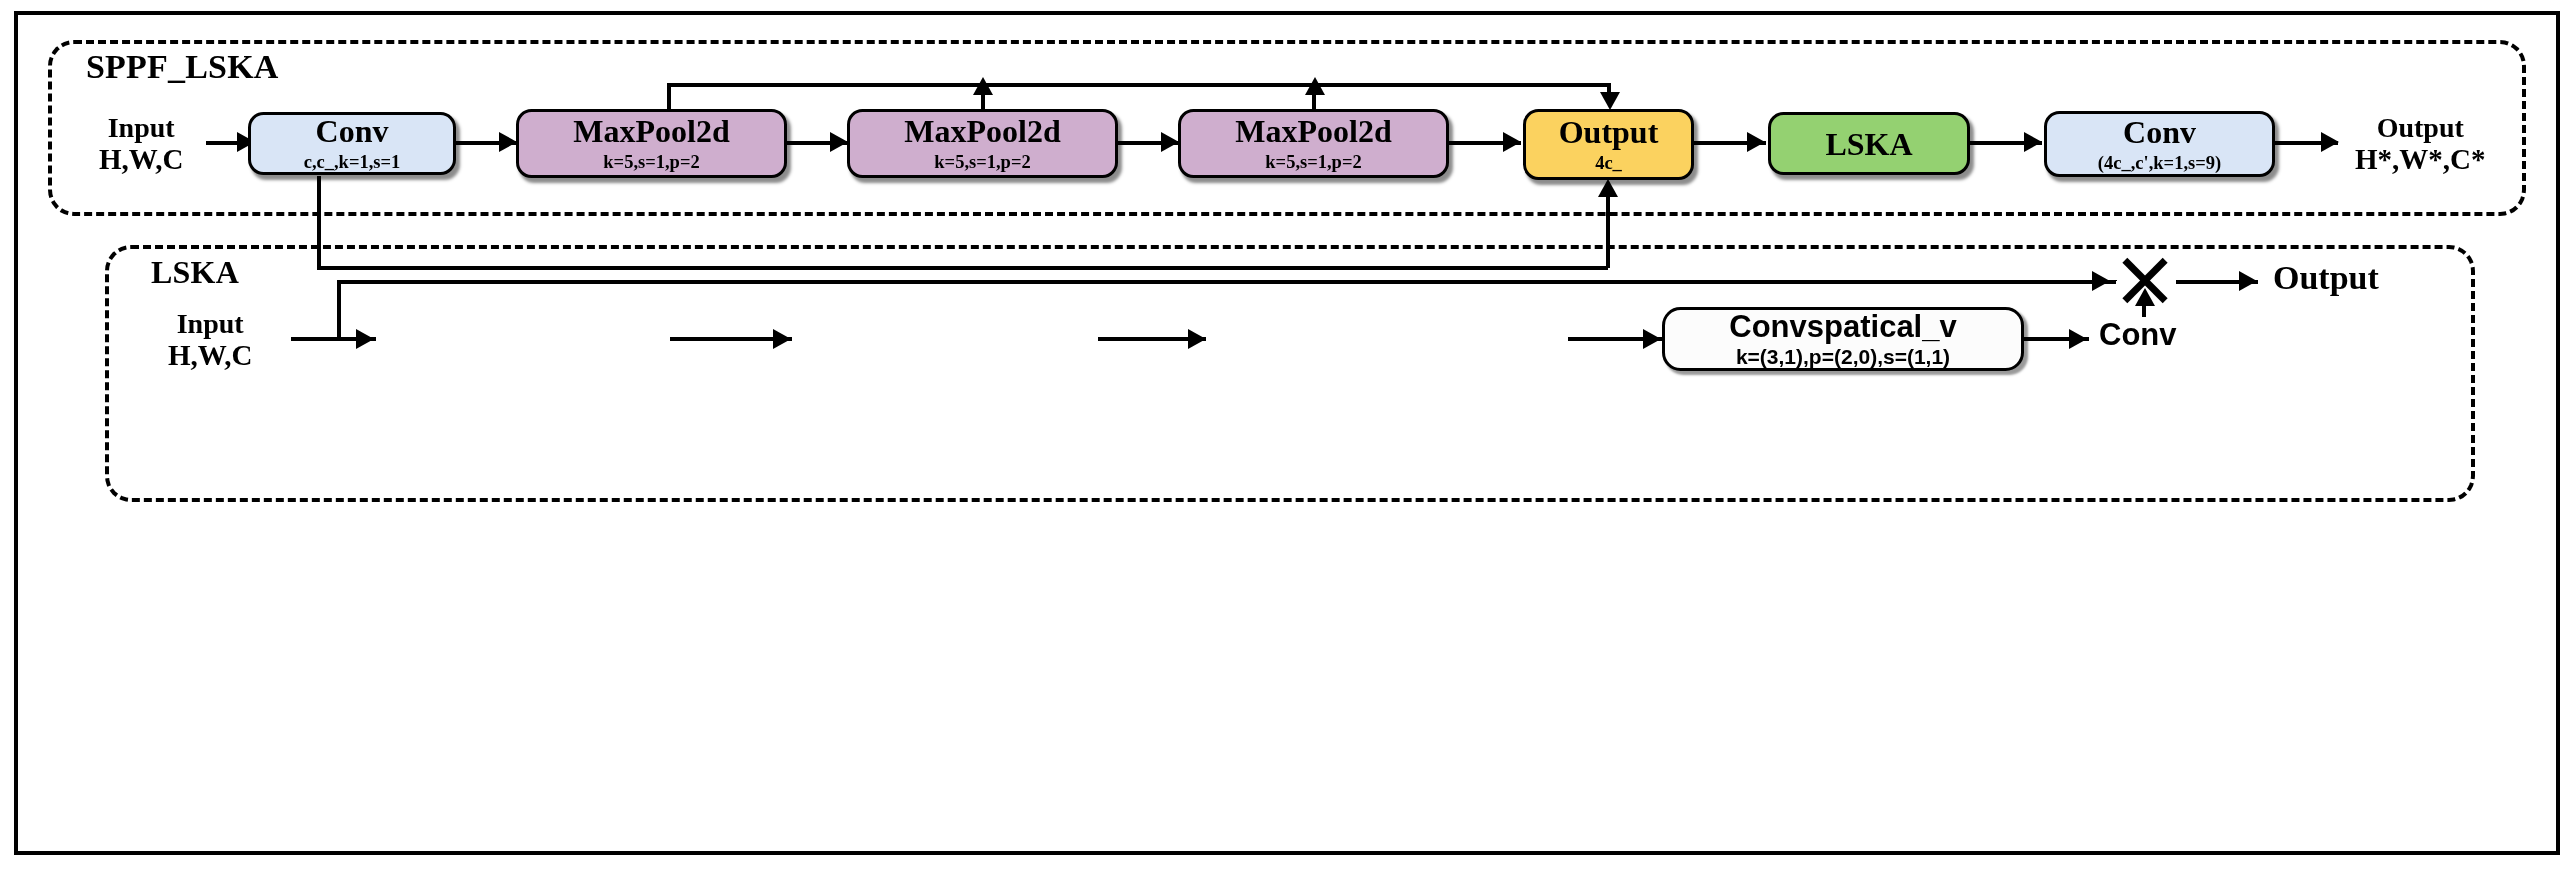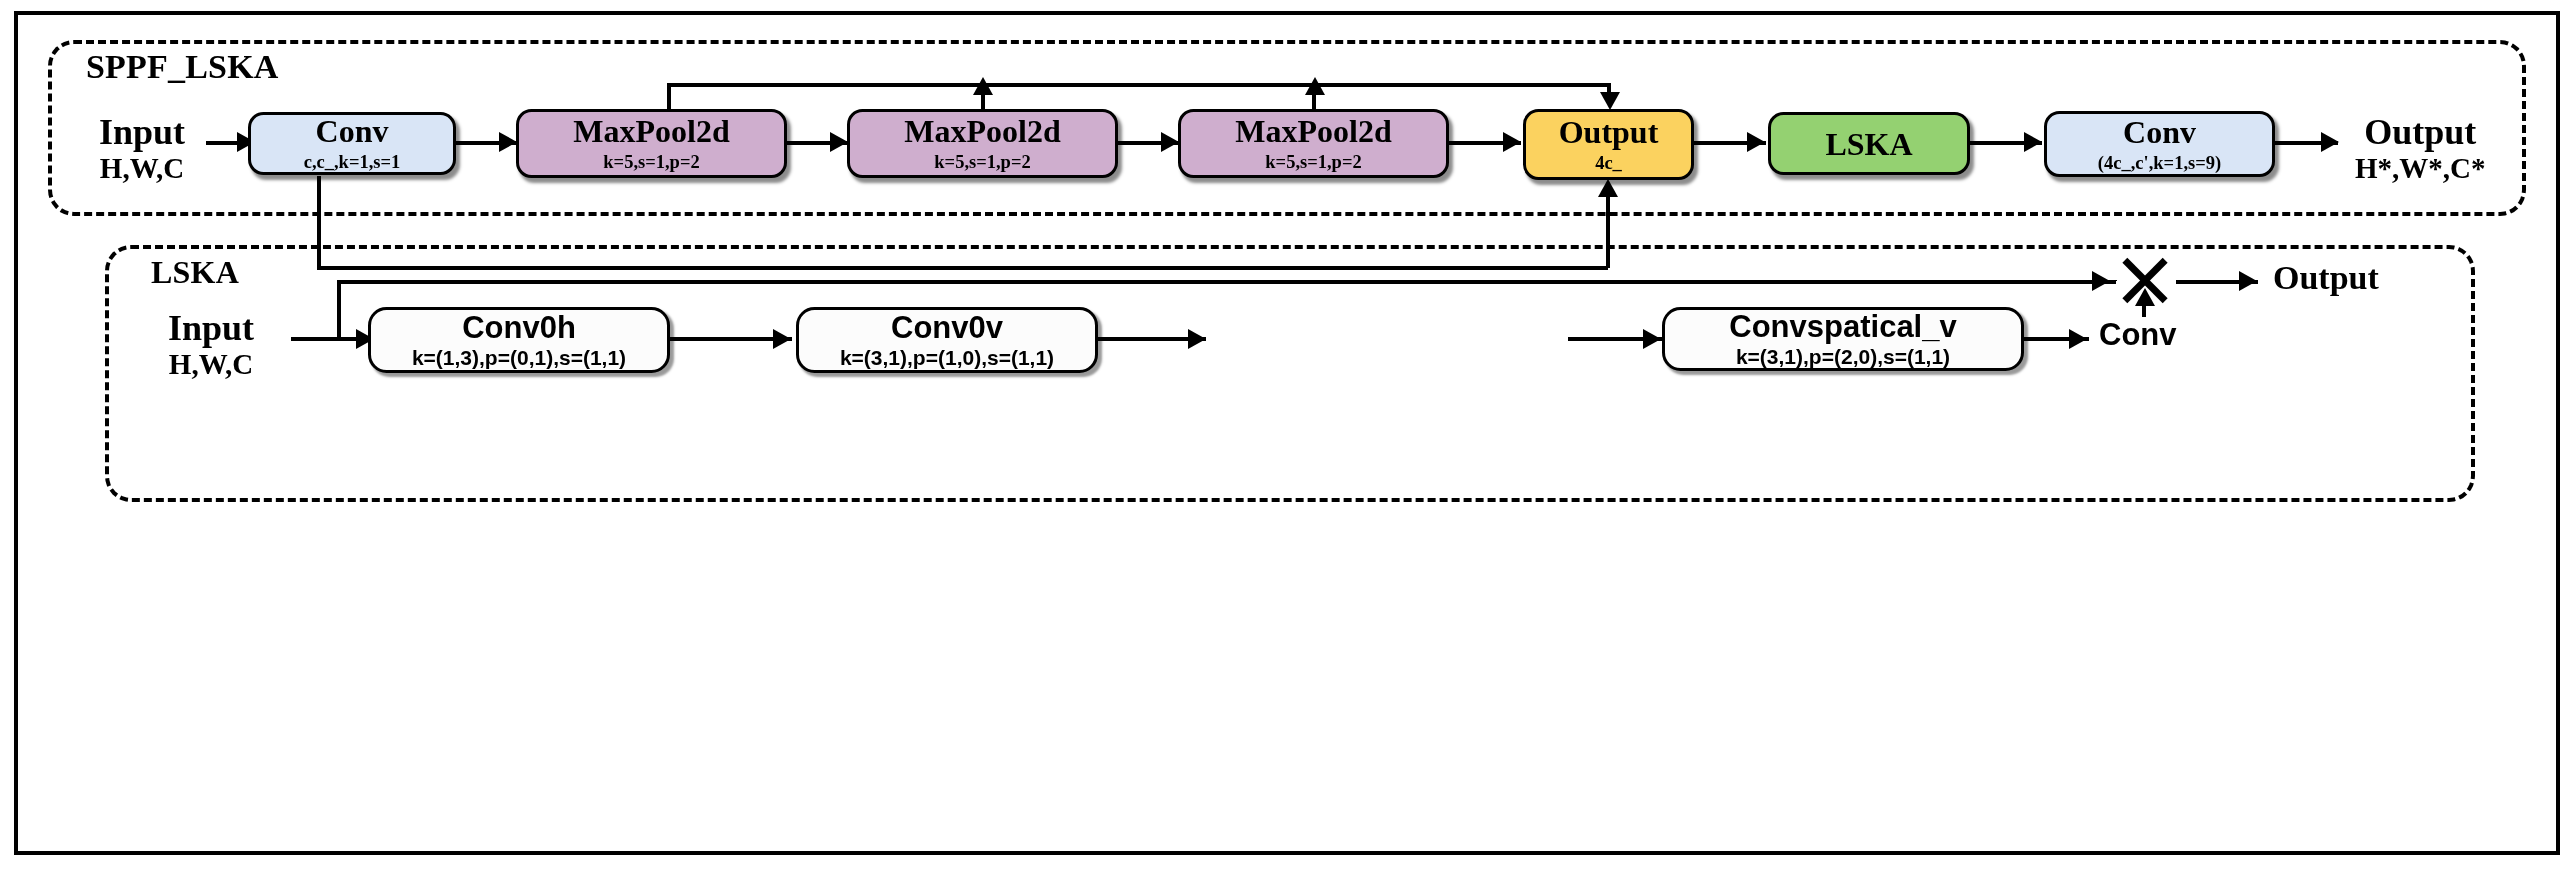--- a/index.html
+++ b/index.html
@@ -30,21 +30,21 @@
     color:#000;line-height:1;margin-top:6.2px;white-space:nowrap;}
 
   
   .block.sans{border-radius:18.5px;box-shadow:3.1px 3.9px 2.3px rgba(0,0,0,.4);}
   .block.sans .blk-title{font-family:"Liberation Sans",sans-serif;font-weight:bold;font-size:31px;}
   .block.sans .blk-sub{font-family:"Liberation Sans",sans-serif;font-weight:bold;font-size:21px;margin-top:3.1px;}
 
   
   .io-label{position:absolute;font-family:"Liberation Serif",serif;font-weight:bold;color:#000;
     text-align:center;line-height:1.12;white-space:nowrap;}
-  .io-label .l1{font-size:36px;display:block;}
+  .io-label .l1{font-size:28px;display:block;}
   .io-label .l2{font-size:29px;display:block;}
   .plain-label{position:absolute;font-weight:bold;color:#000;white-space:nowrap;}
 
   
   .h-line{position:absolute;height:3.9px;background:#000;}
   .v-line{position:absolute;width:3.9px;background:#000;}
 
   
   .arrow-r{position:absolute;width:0;height:0;border-top:10px solid transparent;
     border-bottom:10px solid transparent;border-left:18.5px solid #000;}
@@ -163,32 +163,24 @@
 
   <div class="h-line" style="left:291px;top:337px;width:85px;"></div>
   <div class="arrow-r" style="left:356px;top:329px;"></div>
 
   <div class="v-line" style="left:337px;top:280px;height:59px;"></div>
   <div class="h-line" style="left:337px;top:280px;width:1779px;"></div>
   <div class="v-line" style="left:2113px;top:280px;height:0.8px;"></div>
   <div class="h-line" style="left:2035px;top:280px;width:80px;"></div>
   <div class="arrow-r" style="left:2092px;top:271px;"></div>
 
-  <div class="block sans" style="left:368px;top:307px;width:302px;height:66px;background:#fcfcfc;">
-    <span class="blk-title">Conv0h</span>
-    <span class="blk-sub">k=(1,3),p=(0,1),s=(1,1)</span>
-  </div>
 
   <div class="h-line" style="left:670px;top:337px;width:122px;"></div>
   <div class="arrow-r" style="left:773px;top:329px;"></div>
 
-  <div class="block sans" style="left:796px;top:307px;width:302px;height:66px;background:#fcfcfc;">
-    <span class="blk-title">Conv0v</span>
-    <span class="blk-sub">k=(3,1),p=(1,0),s=(1,1)</span>
-  </div>
 
   <div class="h-line" style="left:1098px;top:337px;width:108px;"></div>
   <div class="arrow-r" style="left:1188px;top:329px;"></div>
 
 
   <div class="h-line" style="left:1568px;top:337px;width:94px;"></div>
   <div class="arrow-r" style="left:1643px;top:329px;"></div>
 
   <div class="block sans" style="left:1662px;top:307px;width:362px;height:64px;background:#fcfcfc;">
     <span class="blk-title">Convspatical_v</span>

